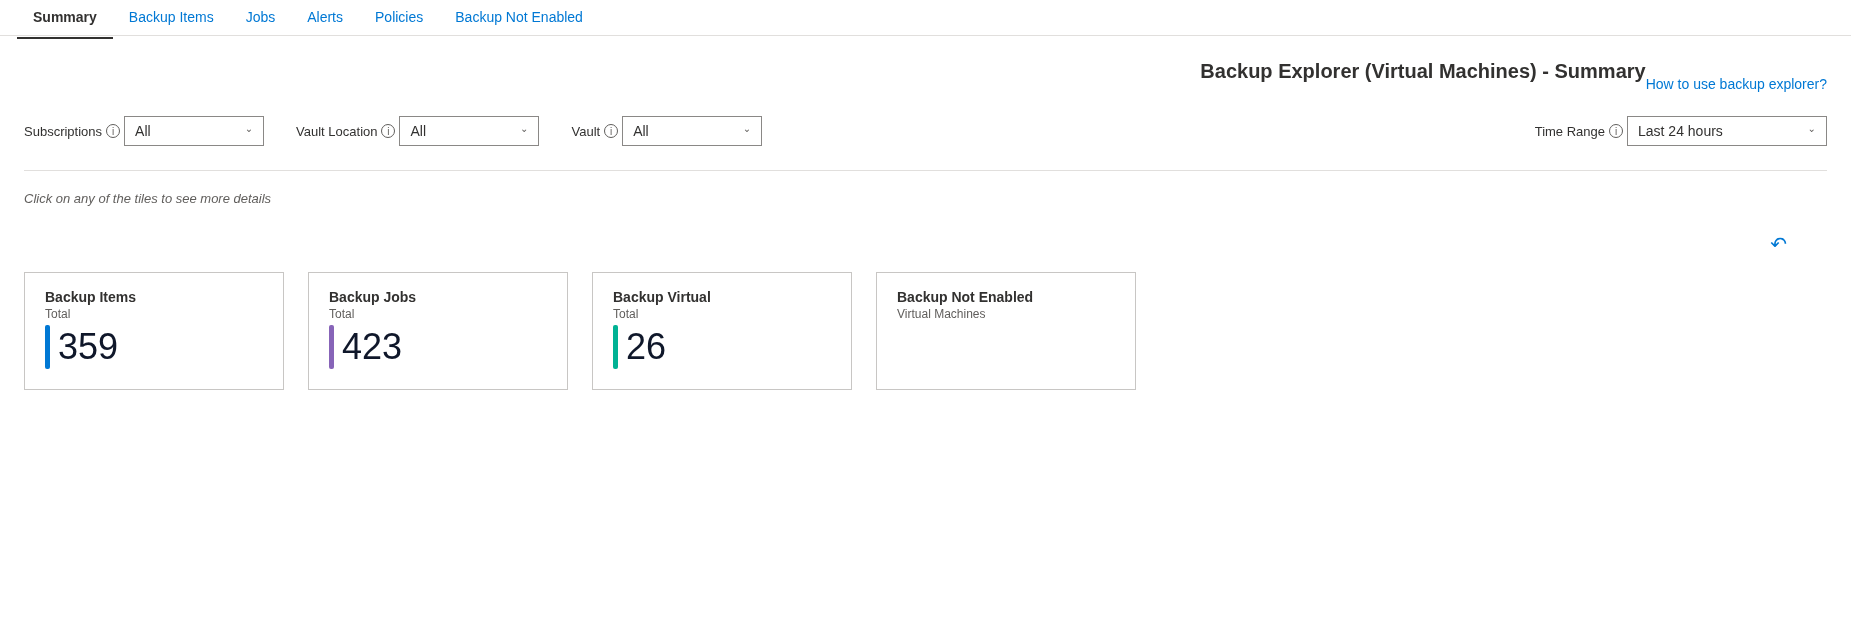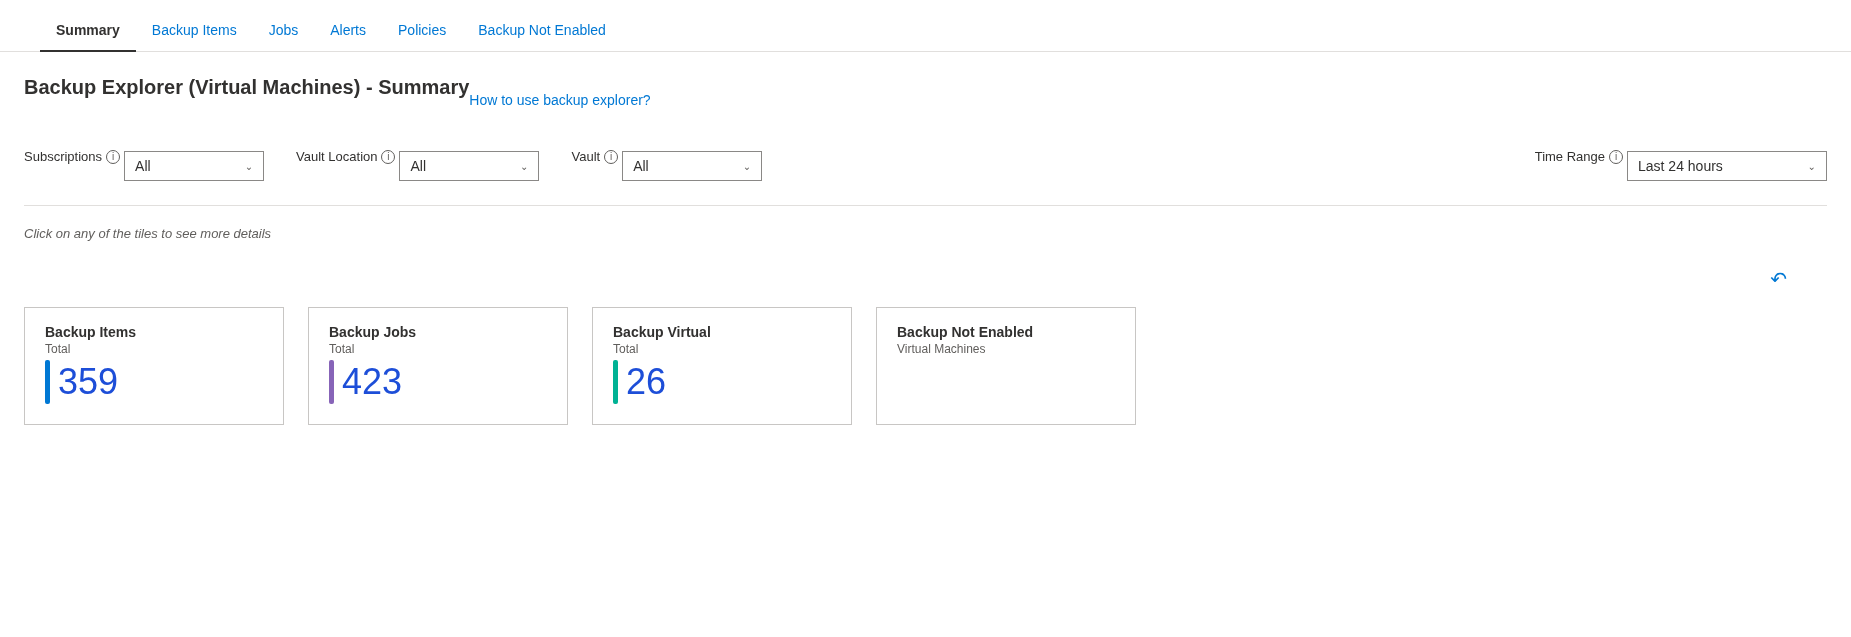--- a/index.html
+++ b/index.html
@@ -8,24 +8,24 @@
       font-size: 14px;
       background: #fff;
       color: #323130;
       width: 1851px;
       min-height: 637px;
     }
 
     
     .tab-bar {
       display: flex;
-      align-items: flex-end;
+      align-items: center;
       border-bottom: 1px solid #e1dfdd;
-      padding: 0 40px;
-      height: 52px;
+      padding: 0 17px;
+      height: 36px;
       background: #fff;
     }
     .tab {
       padding: 12px 16px;
       cursor: pointer;
       font-size: 14px;
       color: #0078d4;
       border-bottom: 2px solid transparent;
       margin-bottom: -1px;
       white-space: nowrap;
@@ -51,21 +51,21 @@
     .help-link {
       color: #0078d4;
       text-decoration: none;
       font-size: 14px;
       float: right;
       margin-top: 16px;
     }
 
     .title-row {
       display: flex;
-      justify-content: flex-start;
+      justify-content: flex-end;
       align-items: flex-start;
       margin-bottom: 24px;
     }
 
     
     .filters-row {
       display: flex;
       align-items: flex-end;
       gap: 32px;
       margin-bottom: 24px;
@@ -94,30 +94,28 @@
       border: 1px solid #605e5c;
       border-radius: 50%;
       font-size: 10px;
       color: #605e5c;
       cursor: default;
       font-style: normal;
     }
 
     .filter-select {
       display: flex;
-      align-items: center;
       justify-content: space-between;
       border: 1px solid #8a8886;
       padding: 6px 10px;
       background: #fff;
       cursor: pointer;
       min-width: 140px;
       font-size: 14px;
       color: #323130;
-      margin-top: 19px;
     }
 
     .filter-select.wide {
       min-width: 200px;
     }
 
     .chevron-down {
       font-size: 10px;
       color: #605e5c;
       margin-left: 12px;
@@ -199,21 +197,21 @@
     }
 
     .bar-blue { background: #0078d4; }
     .bar-purple { background: #8764b8; }
     .bar-teal { background: #00b294; }
     .bar-orange { background: #e8795f; }
 
     .tile-number {
       font-size: 36px;
       font-weight: 300;
-      color: #1d4ed8;
+      color: #0f172a;
       line-height: 1;
     }
   </style>
 </head>
 <body>
 
 <nav class="tab-bar">
   <div class="tab active">Summary</div>
   <div class="tab">Backup Items</div>
   <div class="tab">Jobs</div>

